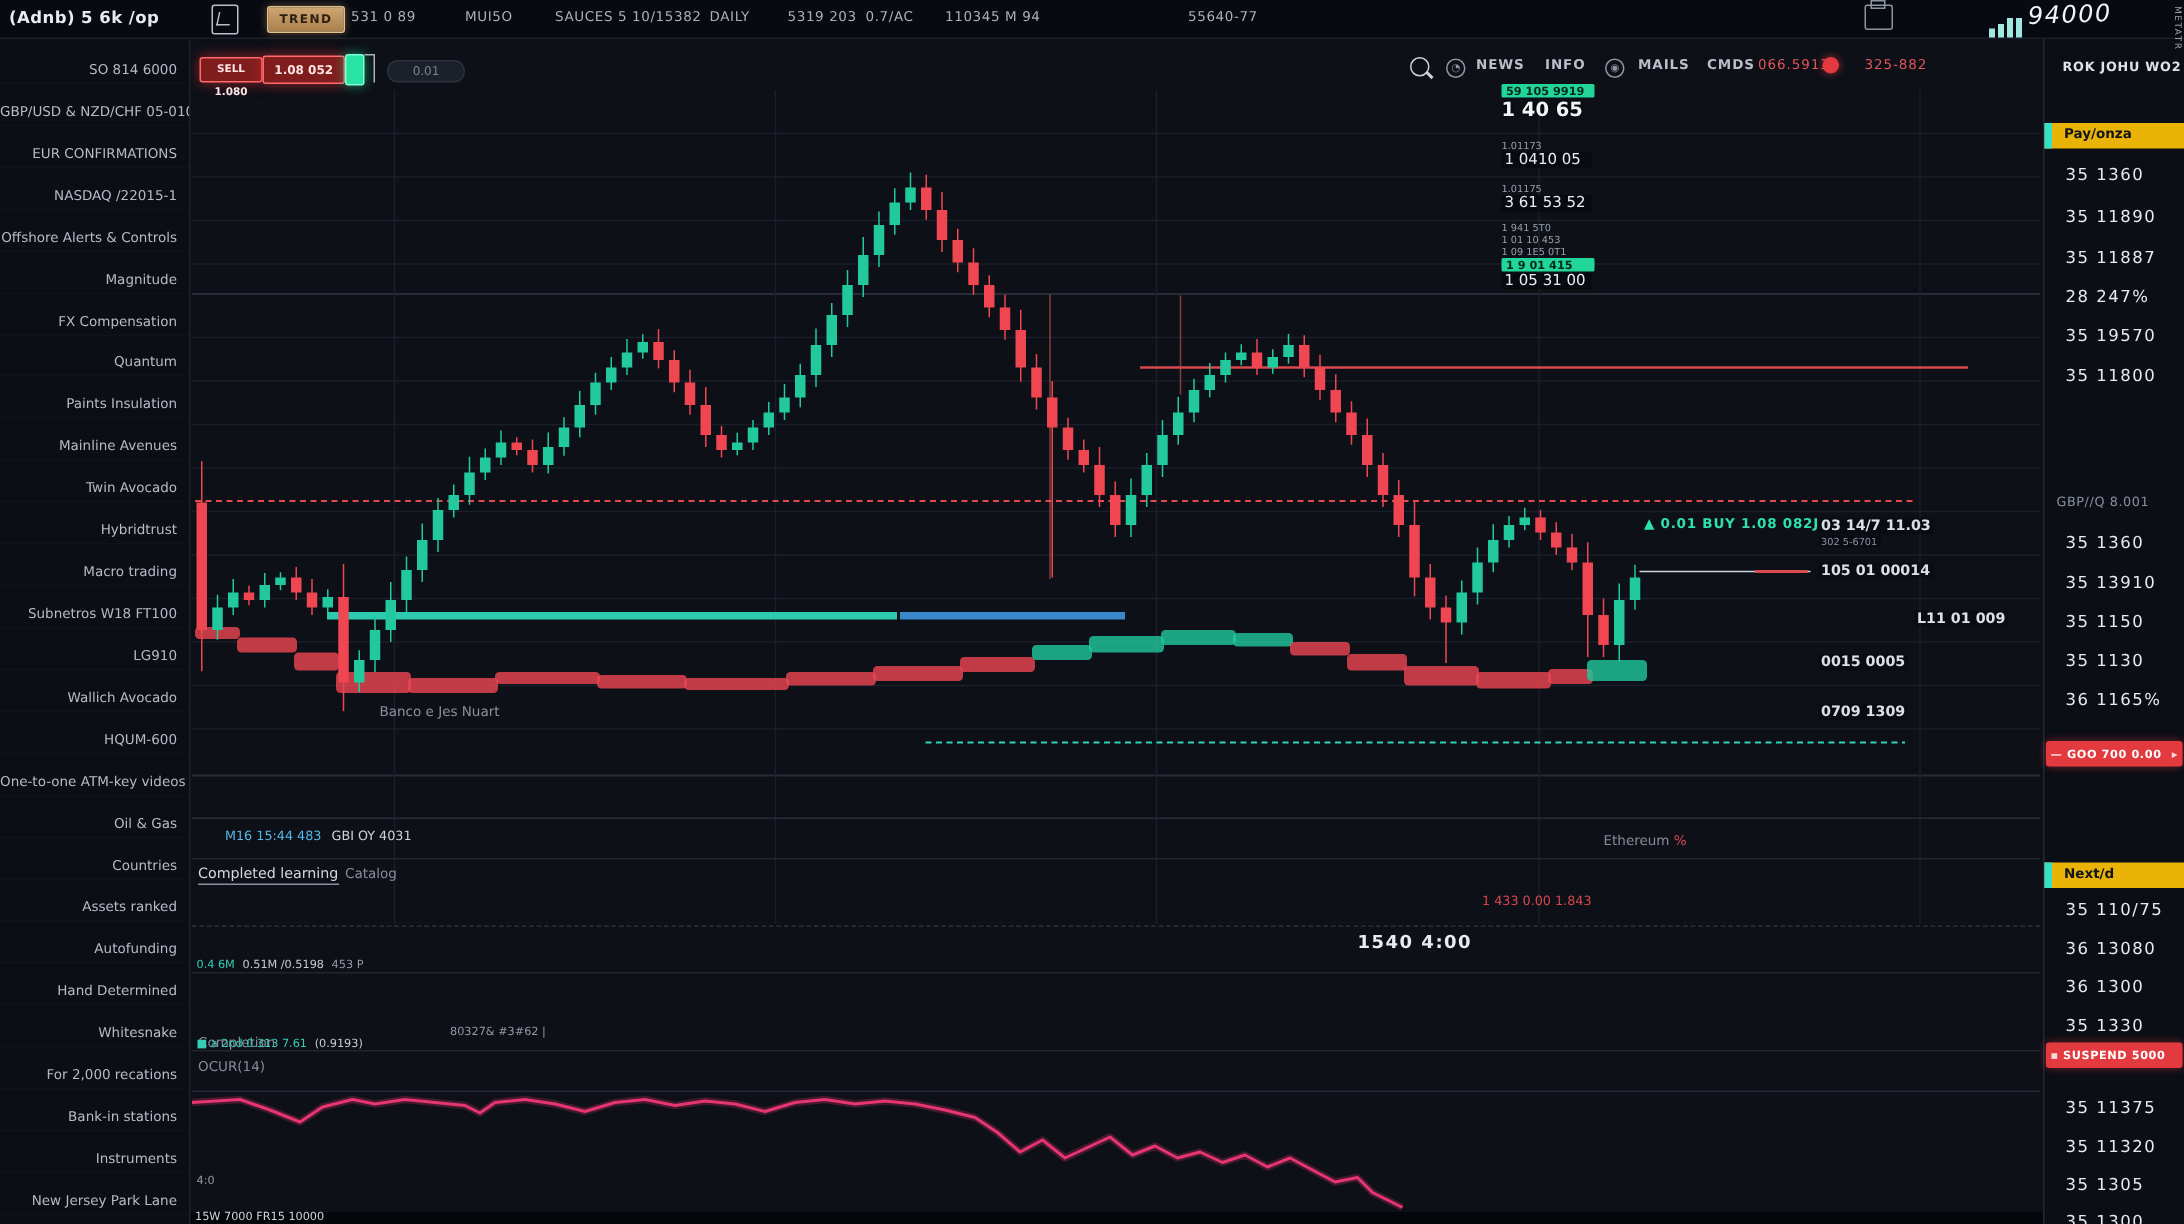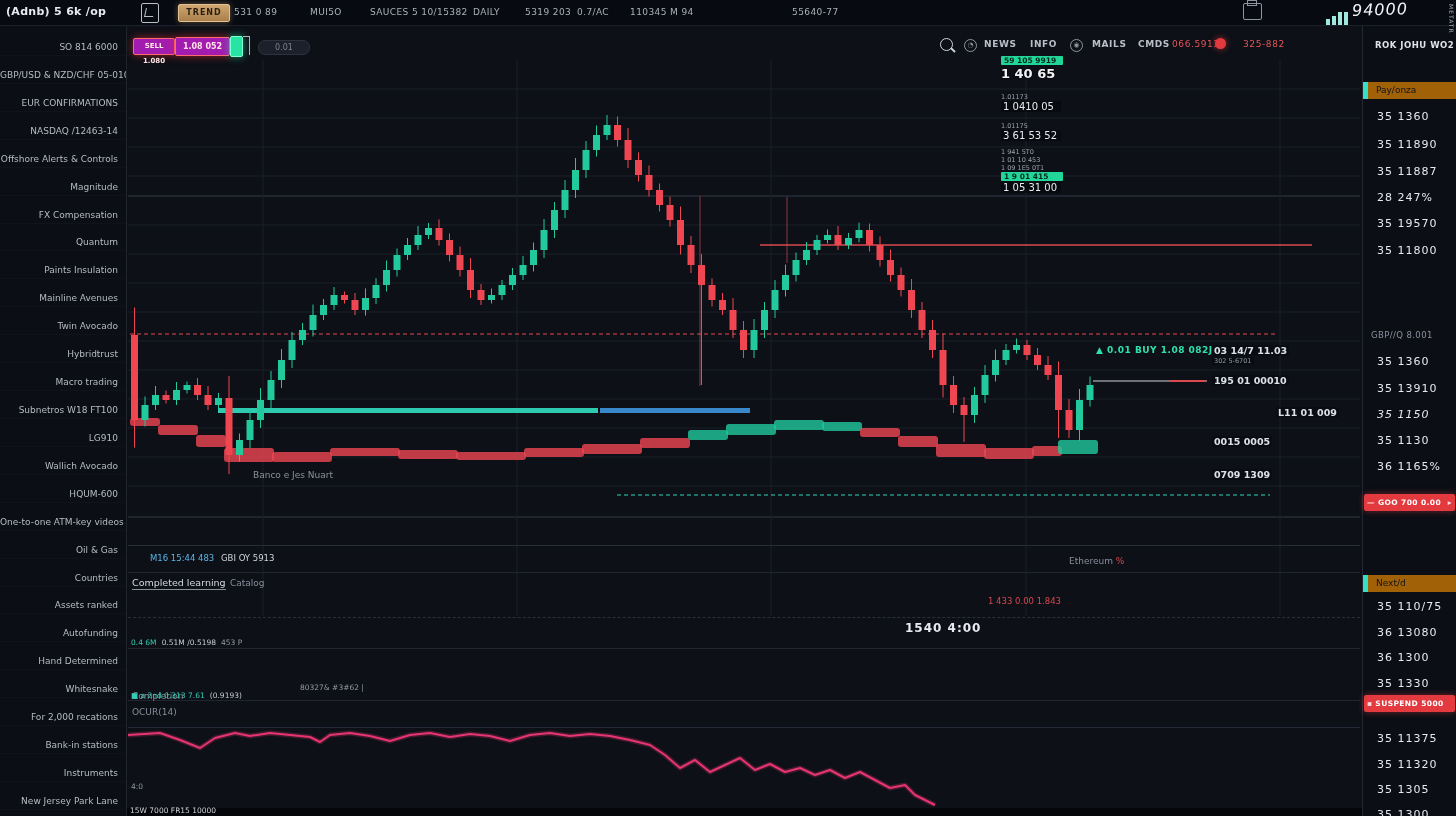--- a/index.html
+++ b/index.html
@@ -21,30 +21,30 @@
   .tb-account{left:1352px;top:0px;font-size:16px;color:#f2f4f8;font-style:italic;letter-spacing:1px;transform:rotate(-2deg);}
   .tb-brand{right:1px;top:4px;font-size:6px;color:#9aa1ad;writing-mode:vertical-rl;letter-spacing:1px;}
   
   #sidebar{left:0;top:25px;width:127px;height:791px;background:#0b0e15;border-right:1px solid #1e232e;z-index:8;
            display:flex;flex-direction:column;justify-content:space-between;padding:14px 0 6px 0;box-sizing:border-box;}
   .sb-item{font-size:9px;color:#b6bbc5;text-align:right;padding-right:8px;white-space:nowrap;overflow:hidden;
            border-bottom:1px solid rgba(255,255,255,0.025);line-height:16px;}
   
   #rightpanel{left:1362px;top:25px;width:94px;height:791px;background:#0b0e15;border-left:1px solid #232834;z-index:8;}
   .rp-header{left:12px;font-size:8.5px;font-weight:bold;color:#dfe3e9;letter-spacing:.5px;}
-  .rp-white{left:0;width:94px;height:17px;background:#a16207;border-left:5px solid #35e0c8;box-sizing:border-box;
-            color:#10141c;font-size:9px;font-weight:normal;line-height:17px;padding-left:8px;}
+  .rp-white{left:0;width:94px;height:17px;background:#eab308;border-left:5px solid #35e0c8;box-sizing:border-box;
+            color:#10141c;font-size:9px;font-weight:bold;line-height:17px;padding-left:8px;}
   .rp-price{left:14px;font-size:11px;color:#e6e9ee;letter-spacing:1px;white-space:nowrap;}
   .rp-gray{left:8px;font-size:8.5px;color:#8a919e;letter-spacing:.4px;}
   .rp-red{left:1px;width:91px;height:17px;background:#e23a3f;border-radius:2px;color:#fff;font-size:7.5px;font-weight:bold;
           line-height:17px;text-align:center;box-shadow:0 0 6px rgba(226,58,63,.5);letter-spacing:.4px;}
   .rp-red .arr{position:absolute;right:3px;top:0;color:#ffd9da;}
   .rp-red .dash{position:absolute;left:3px;top:0;color:#ffd9da;}
   
-  .btn-red{background:#a21caf;box-shadow:0 0 9px rgba(224,48,53,.65);border:1px solid #ff6a6e;border-radius:2px;
+  .btn-red{background:#7f1d1d;box-shadow:0 0 9px rgba(224,48,53,.65);border:1px solid #ff6a6e;border-radius:2px;
            color:#ffe3e4;font-size:7px;font-weight:bold;text-align:center;}
   .btn-green{background:#27e3a4;box-shadow:0 0 8px rgba(39,227,164,.6);border:1px solid #7dffd2;border-radius:2px;}
   .btn-gray{background:#1b202b;border:1px solid #2c323e;border-radius:7px;color:#7b828e;font-size:8px;text-align:center;}
   .ct-label{font-size:9px;color:#b9bfc9;letter-spacing:.6px;white-space:nowrap;}
   .ct-red{color:#e4555b;}
   .icon-search{width:11px;height:11px;border:1.7px solid #cfd4dc;border-radius:50%;}
   .icon-search:after{content:"";position:absolute;left:9px;top:10px;width:6px;height:1.7px;background:#cfd4dc;transform:rotate(45deg);}
   .icon-circle{width:11px;height:11px;border:1.3px solid #8e95a1;border-radius:50%;font-size:7px;color:#8e95a1;text-align:center;line-height:11px;}
   .icon-reddot{width:11px;height:11px;background:#e23a3f;border-radius:50%;box-shadow:0 0 6px rgba(226,58,63,.7);}
   
@@ -333,21 +333,21 @@
     <span style="height:6px"></span><span style="height:9px"></span><span style="height:13px"></span><span style="height:13px"></span>
   </div>
   <div class="abs tb-account">94000</div>
   <div class="abs tb-brand">METATR</div>
 </div>
 
 <div id="sidebar" class="abs">
     <div class="sb-item">SO 814 6000</div>
     <div class="sb-item">GBP/USD &amp; NZD/CHF 05-010</div>
     <div class="sb-item">EUR CONFIRMATIONS</div>
-    <div class="sb-item">NASDAQ /12463-14</div>
+    <div class="sb-item">NASDAQ /22015-1</div>
     <div class="sb-item">Offshore Alerts &amp; Controls</div>
     <div class="sb-item">Magnitude</div>
     <div class="sb-item">FX Compensation</div>
     <div class="sb-item">Quantum</div>
     <div class="sb-item">Paints Insulation</div>
     <div class="sb-item">Mainline Avenues</div>
     <div class="sb-item">Twin Avocado</div>
     <div class="sb-item">Hybridtrust</div>
     <div class="sb-item">Macro trading</div>
     <div class="sb-item">Subnetros W18 FT100</div>
@@ -393,31 +393,31 @@
     <div class="abs flag flag-white" style="top: 130px;">3 61 53 52</div>
     <div class="abs flag flag-tiny" style="top: 148px;">1 941 5T0</div>
     <div class="abs flag flag-tiny" style="top: 156px;">1 01 10 453</div>
     <div class="abs flag flag-tiny" style="top: 164px;">1 09 1E5 0T1</div>
     <div class="abs flag flag-green" style="top: 172px;">1 9 01 415</div>
     <div class="abs flag flag-white" style="top: 182px;">1 05 31 00</div>
   </div>
 <div id="axislabels">
     <div class="abs axis-lb" style="top: 345px; left: 1212px;">03 14/7 11.03</div>
     <div class="abs axis-lb axis-tiny" style="top: 357px; left: 1212px;">302 5-6701</div>
-    <div class="abs axis-lb" style="top: 375px; left: 1212px;">195 01 00010</div>
+    <div class="abs axis-lb" style="top: 375px; left: 1212px;">105 01 00014</div>
     <div class="abs axis-lb" style="top: 407px; left: 1276px;">L11 01 009</div>
     <div class="abs axis-lb" style="top: 436px; left: 1212px;">0015 0005</div>
     <div class="abs axis-lb" style="top: 469px; left: 1212px;">0709 1309</div>
   </div>
 <div class="abs pos-label" style="left:1096px;top:345px;">▲ 0.01 BUY 1.08 082J</div>
 <div class="abs annot" style="left:253px;top:470px;">Banco e Jes Nuart</div>
 
 <div class="abs hline" style="top:545px;background:#262c38;"></div>
 <div class="abs bp-link" style="left:150px;top:553px;z-index:5;">M16 15:44 483</div>
-<div class="abs bp-white" style="left:221px;top:553px;z-index:5;">GBI OY 5913</div>
+<div class="abs bp-white" style="left:221px;top:553px;z-index:5;">GBI OY 4031</div>
 <div class="abs bp-gray" style="left:1025px;top:556px;z-index:5;padding-left:44px;">
   <span>Ethereum</span>
   <span style="color:#d8474e;">%</span>
 </div>
 <div class="abs hline" style="top:572px;"></div>
 <div class="abs bp-tab" style="left:132px;top:577px;z-index:5;">Completed learning</div>
 <div class="abs bp-gray" style="left:230px;top:578px;z-index:5;">Catalog</div>
 <div class="abs bp-big" style="left:905px;top:593px;z-index:5;">1540 4:00</div>
 <div class="abs bp-red" style="left:988px;top:596px;z-index:5;">1 433 0.00 1.843</div>
 <div class="abs hline" style="top:617px;background:none;border-top:1px dashed #2a303b;"></div>
@@ -448,21 +448,21 @@
       <div class="abs rp-price" style="top: 113px;">35 11890</div>
       <div class="abs rp-price" style="top: 140px;">35 11887</div>
       <div class="abs rp-price" style="top: 166px;">28 247%</div>
       <div class="abs rp-price" style="top: 192px;">35 19570</div>
       <div class="abs rp-price" style="top: 219px;">35 11800</div>
     </div>
   <div class="abs rp-gray" style="top:305px;">GBP//Q 8.001</div>
   <div id="rp-b">
       <div class="abs rp-price" style="top: 330px;">35 1360</div>
       <div class="abs rp-price" style="top: 357px;">35 13910</div>
-      <div class="abs rp-price" style="top: 383px; font-style: italic;">35 1150</div>
+      <div class="abs rp-price" style="top: 383px;">35 1150</div>
       <div class="abs rp-price" style="top: 409px;">35 1130</div>
       <div class="abs rp-price" style="top: 435px;">36 1165%</div>
     </div>
   <div class="abs rp-red" style="top:469px;">
     <span class="dash">—</span>
     <span>GOO 700 0.00</span>
     <span class="arr">▸</span>
   </div>
   <div class="abs rp-white" style="top:550px;">Next/d</div>
   <div id="rp-c">

